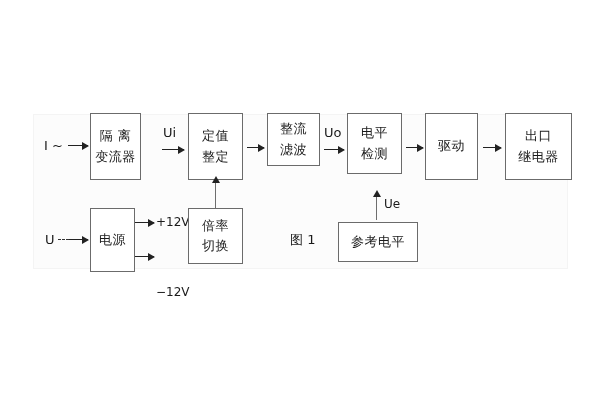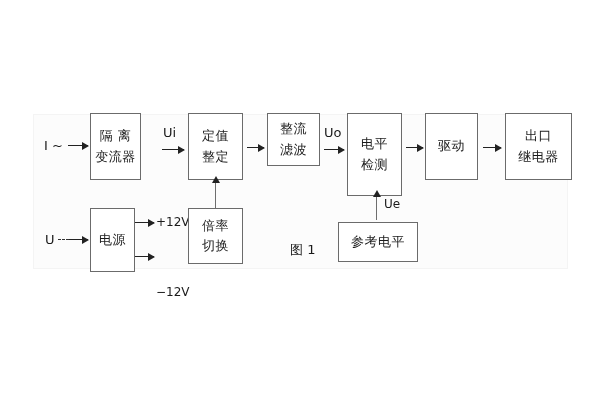--- a/index.html
+++ b/index.html
@@ -126,21 +126,21 @@
   <div class="harrow" style="left:247px; top:147px; width:17px;"></div>
 
   <div class="box" style="left:267px; top:113px; width:53px; height:53px;">
     <span class="ln">整流</span>
     <span class="ln">滤波</span>
   </div>
 
   <div class="lbl" style="left:324px; top:126px;">Uo</div>
   <div class="harrow" style="left:324px; top:149px; width:20px;"></div>
 
-  <div class="box" style="left:347px; top:113px; width:55px; height:83px;">
+  <div class="box" style="left:347px; top:113px; width:55px; height:61px;">
     <span class="ln">电平</span>
     <span class="ln">检测</span>
   </div>
 
   <div class="harrow" style="left:406px; top:147px; width:17px;"></div>
 
   <div class="box single" style="left:425px; top:113px; width:53px; height:67px;">
     <span class="ln">驱动</span>
   </div>
 
@@ -172,15 +172,15 @@
 
   <div class="varrow" style="left:215px; top:182px; height:26px;"></div>
 
   <div class="box single" style="left:338px; top:222px; width:80px; height:40px;">
     <span class="ln">参考电平</span>
   </div>
 
   <div class="varrow" style="left:376px; top:196px; height:24px;"></div>
   <div class="lbl sm" style="left:384px; top:198px;">Ue</div>
 
-  <div class="caption" style="left:290px; top:241px;">图 1</div>
+  <div class="caption" style="left:290px; top:231px;">图 1</div>
 
 </div>
 
 </body></html>

